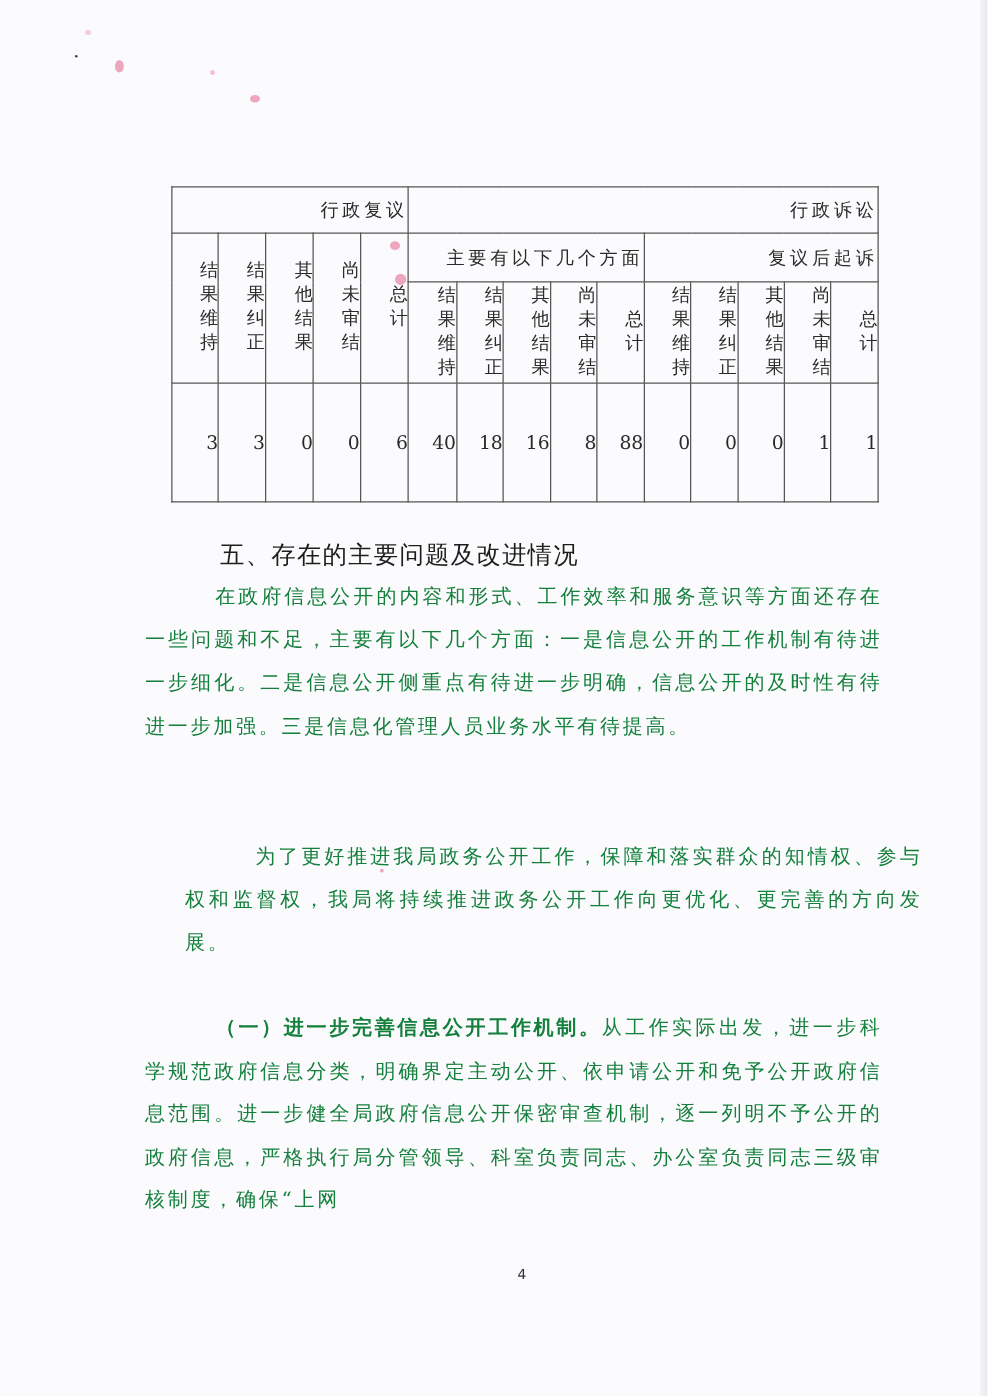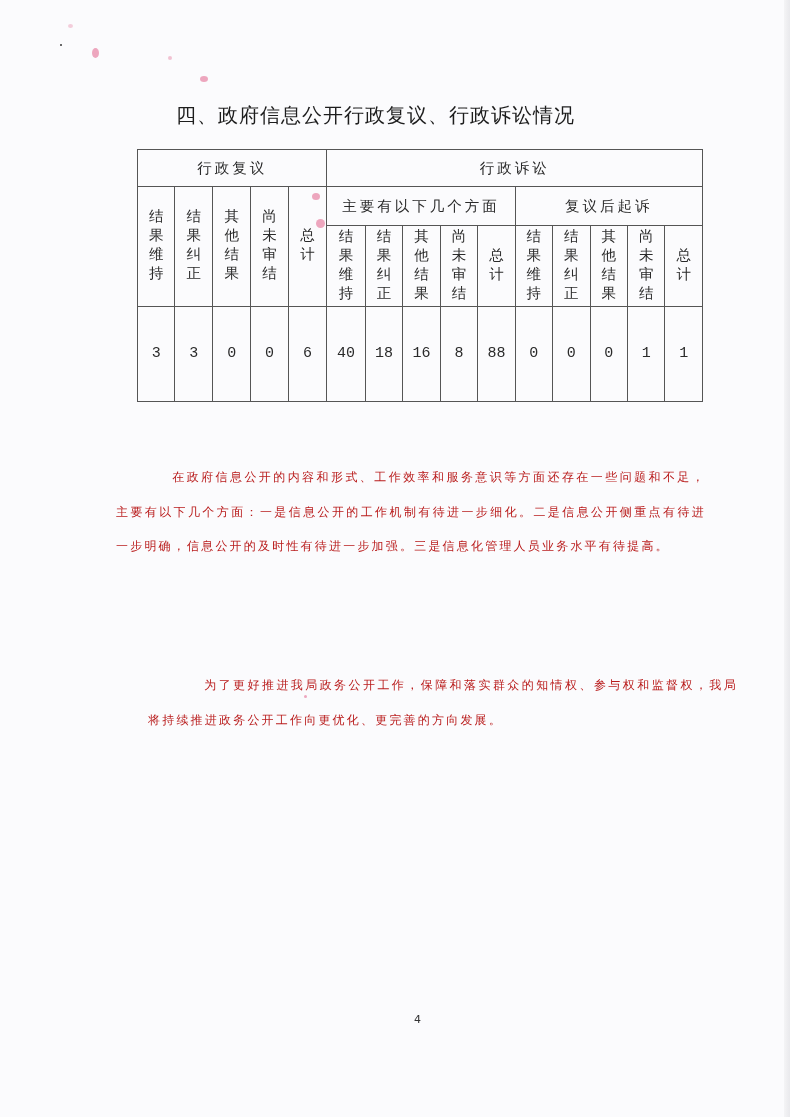--- a/index.html
+++ b/index.html
@@ -20,32 +20,32 @@
   }
   #sec4 { top: 102px; }
   #sec5 { top: 430px; font-size: 19.5px; }
 
   table.stats {
     position: absolute; left: 137px; top: 149px; width: 566px; height: 253px;
     border-collapse: collapse; table-layout: fixed;
     font-size: 14.5px; color: #2a2a2a;
   }
   table.stats td {
-    border: 1.4px solid #555; text-align: center; vertical-align: middle; padding: 0; font-family: Liberation Mono, monospace;
+    border: 1.4px solid #555; text-align: right; vertical-align: middle; padding: 0;
   }
   .grp { height: 36px; letter-spacing: 3px; }
   .sub { height: 38px; letter-spacing: 3px; }
   .vcol { line-height: 19px; }
   .vcol span { display: block; }
   .val { height: 94px; font-size: 15px; }
 
   .para {
     position: absolute; left: 116px; width: 590px;
-    font-size: 12px; line-height: 34.5px; letter-spacing: 2.2px;
-    text-align: justify; color: #b91c1c;
+    font-size: 16px; line-height: 34.5px; letter-spacing: 2.2px;
+    text-align: justify; color: #15803d;
   }
   .para .indent { display: inline-block; width: 56px; }
   #p1 { top: 460px; }
   #p2 { top: 668px; margin-left: 32px; }
   #p3 { top: 805px; }
   .bold-lead { font-family: "DejaVu Sans", "Liberation Sans", sans-serif; font-weight: bold; letter-spacing: 1.6px; }
   .page-num { position: absolute; left: 414px; top: 1013px; font-size: 11px;
     font-family: "DejaVu Sans", "Liberation Sans", sans-serif; color: #333; }
 </style>
 </head>
@@ -56,21 +56,20 @@
   <div class="speck" style="left:92px;top:48px;width:7px;height:10px;"></div>
   <div class="speck" style="left:68px;top:24px;width:5px;height:4px;opacity:.4"></div>
   <div class="speck" style="left:200px;top:76px;width:8px;height:6px;"></div>
   <div class="speck" style="left:168px;top:56px;width:4px;height:4px;opacity:.5"></div>
   <div class="speck" style="left:312px;top:193px;width:8px;height:7px;"></div>
   <div class="speck" style="left:316px;top:219px;width:9px;height:9px;"></div>
   <div class="speck" style="left:304px;top:695px;width:3px;height:3px;"></div>
   <div class="speck" style="left:60px;top:44px;width:2px;height:2px;background:#222;opacity:.9"></div>
   <div class="edge-shadow"></div>
 
-  <div id="sec4" class="section-title">四、政府信息公开行政复议、行政诉讼情况</div>
 
   <table class="stats">
     <colgroup>
       <col style="width:37px">
         <col style="width:37px">
         <col style="width:38px">
         <col style="width:37px">
         <col style="width:38px">
       <col style="width:38px">
         <col style="width:37px">
@@ -191,20 +190,22 @@
       <td class="val">88</td>
       <td class="val">0</td>
       <td class="val">0</td>
       <td class="val">0</td>
       <td class="val">1</td>
       <td class="val">1</td>
     </tr>
   </tbody>
     </table>
 
+  <div id="sec5" class="section-title">五、存在的主要问题及改进情况</div>
 
   <div id="p1" class="para"><span class="indent"></span><span>在政府信息公开的内容和形式、工作效率和服务意识等方面还存在一些问题和不足，主要有以下几个方面：一是信息公开的工作机制有待进一步细化。二是信息公开侧重点有待进一步明确，信息公开的及时性有待进一步加强。三是信息化管理人员业务水平有待提高。</span></div>
 
   <div id="p2" class="para"><span class="indent"></span><span>为了更好推进我局政务公开工作，保障和落实群众的知情权、参与权和监督权，我局将持续推进政务公开工作向更优化、更完善的方向发展。</span></div>
 
+  <div id="p3" class="para"><span class="indent"></span><span class="bold-lead">（一）进一步完善信息公开工作机制。</span><span>从工作实际出发，进一步科学规范政府信息分类，明确界定主动公开、依申请公开和免予公开政府信息范围。进一步健全局政府信息公开保密审查机制，逐一列明不予公开的政府信息，严格执行局分管领导、科室负责同志、办公室负责同志三级审核制度，确保“上网</span></div>
 
   <div class="page-num">4</div>
 </div>
 
 </body></html>

